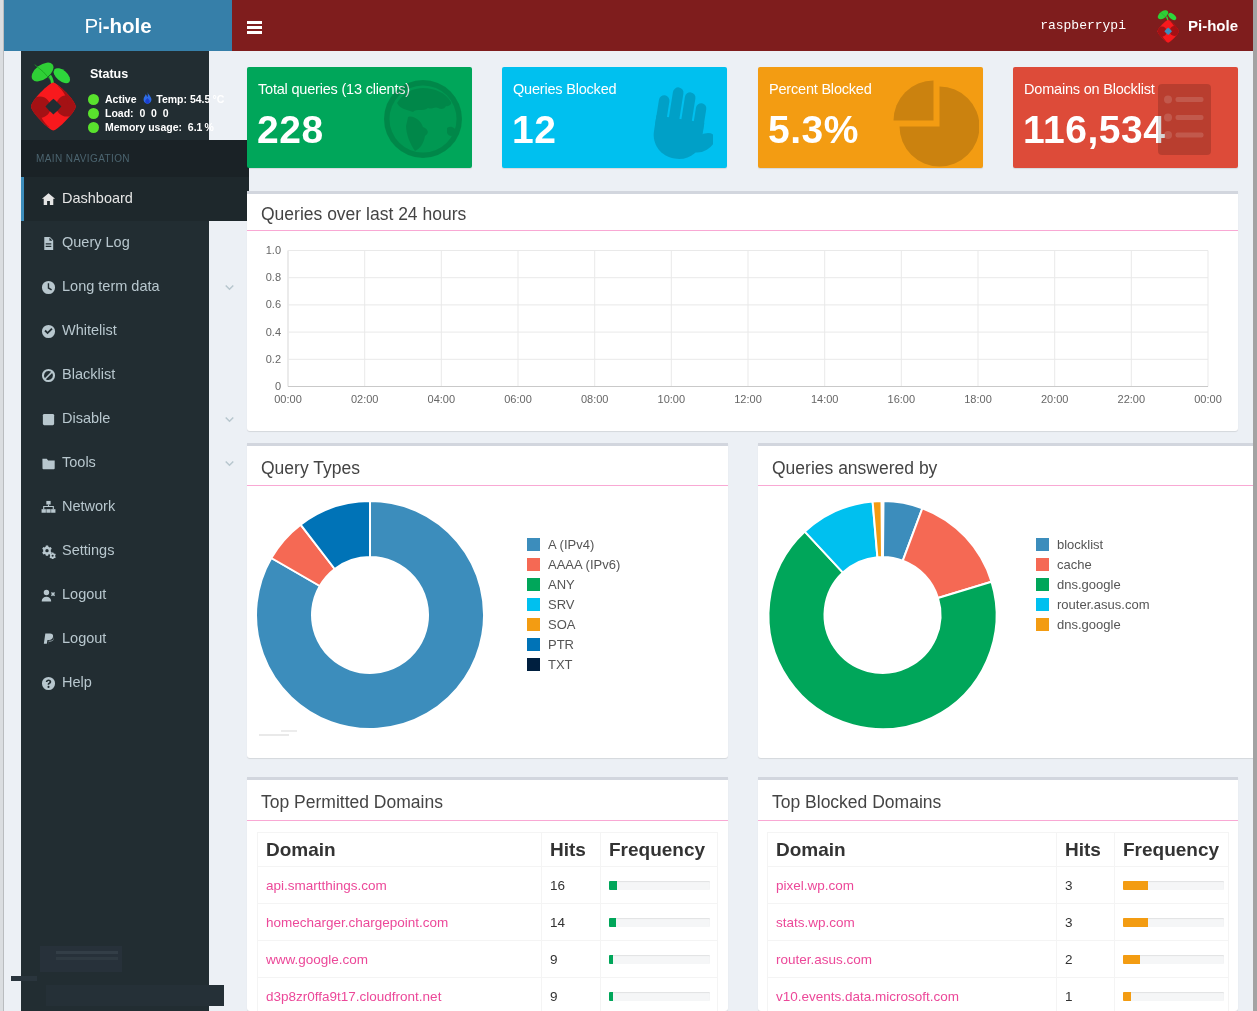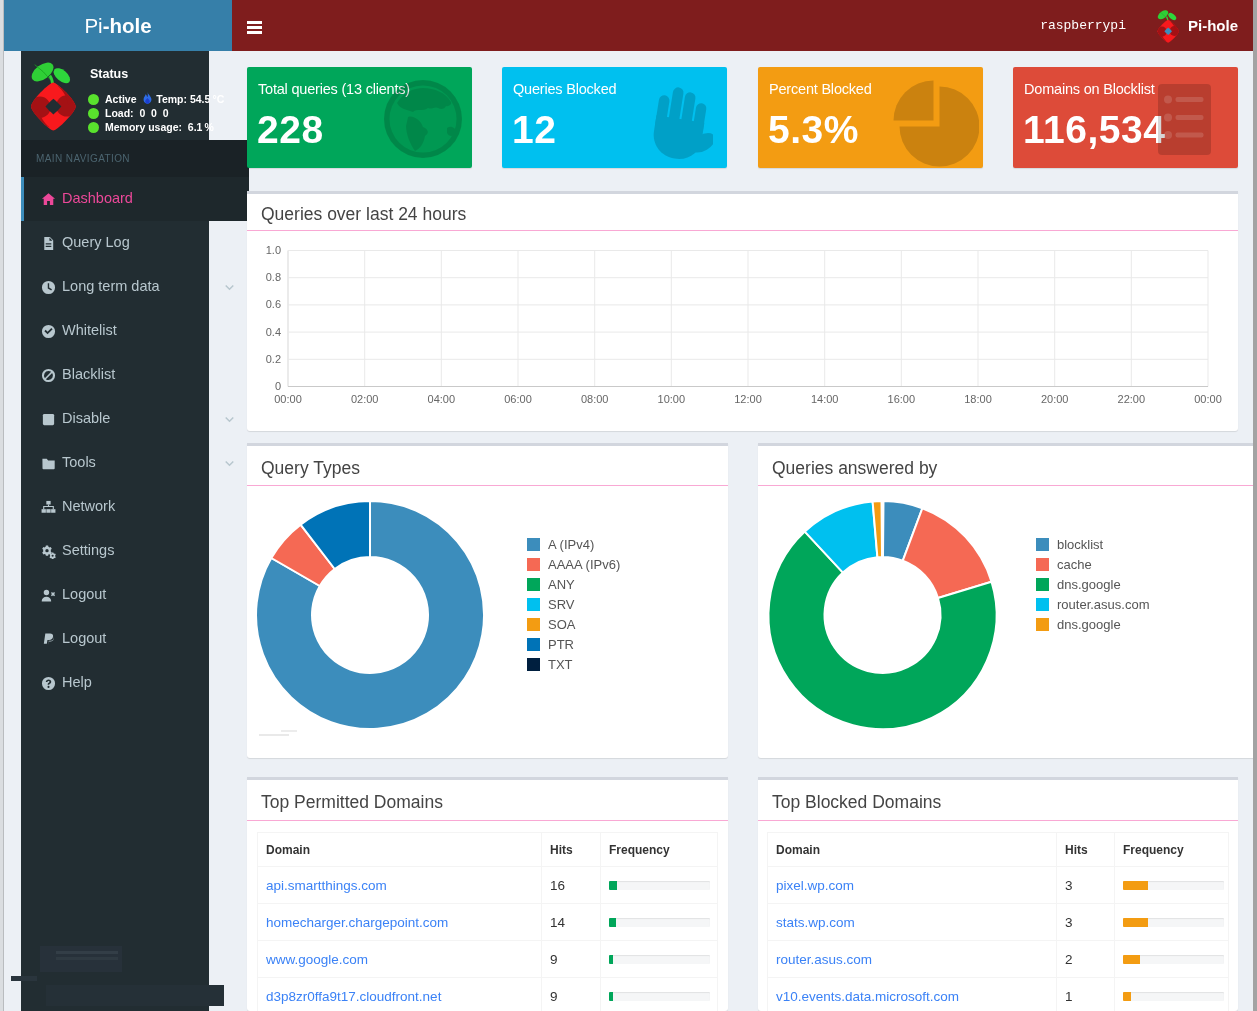--- a/index.html
+++ b/index.html
@@ -18,35 +18,35 @@
 .slogo { position:absolute; left:9px; top:9px; }
 .stitle { position:absolute; left:69px; top:16px; color:#fff; font-weight:700; font-size:12.5px; }
 .srow { position:absolute; left:67px; color:#fff; font-size:10.5px; font-weight:700; white-space:nowrap; }
 .dot { display:inline-block; width:11px; height:11px; border-radius:50%; background:#59e22d; margin-right:6px; vertical-align:-2px; }
 .mnav { position:absolute; left:0; top:89px; width:228px; height:37px; background:#1a2226; color:#4b646f; font-size:10px; line-height:37px; padding-left:15px; letter-spacing:.4px; }
 .menu { position:absolute; top:126px; left:0; width:228px; }
 .mi { position:relative; height:44px; color:#b8c7ce; font-size:14.5px; border-left:3px solid transparent; }
 .mi .ic { position:absolute; left:17px; top:15px; }
 .mi span { position:absolute; left:38px; top:13px; }
 .mi .chev { position:absolute; right:14px; top:17px; }
-.mi.active { background:#1e282c; border-left-color:#3c8dbc; color:#ec4899; }
+.mi.active { background:#1e282c; border-left-color:#3c8dbc; color:#e5e5e5; }
 .sbox { position:absolute; top:67px; width:225px; height:101px; border-radius:2px; color:#fff; box-shadow:0 1px 1px rgba(0,0,0,0.1); }
 .sbox p { position:absolute; left:11px; top:14px; font-size:14.5px; letter-spacing:-.2px; }
 .sbox h3 { position:absolute; left:10px; top:43px; font-size:39px; font-weight:700; letter-spacing:.5px; line-height:1; }
 .box { position:absolute; background:#fff; border-top:3px solid #d2d6de; box-shadow:0 1px 1px rgba(0,0,0,0.1); border-radius:0 0 3px 3px; }
 .box-title { position:absolute; left:14px; top:10px; font-size:17.5px; color:#444; }
 .box-hd { position:absolute; left:0; top:0; right:0; height:37px; border-bottom:1px solid #f9a8d4; }
 .lg-row { position:absolute; height:20px; white-space:nowrap;margin-top:36px; }
 .lg-sq { display:inline-block; width:13px; height:13px; vertical-align:-2px; }
 .lg-tx { font-size:13px; color:#555; margin-left:8px; }
 .dtable { position:absolute; top:52px; border-collapse:collapse; table-layout:fixed; font-size:13.5px; color:#333; }
 .dtable th, .dtable td { border:1px solid #f4f4f4; padding:0 0 0 8px; text-align:left; }
-.dtable th { height:34px; font-size:12px; }
+.dtable th { height:34px; font-size:19px; }
 .dtable td { height:37px; }
-.dtable a { color:#3b82f6; text-decoration:none; }
+.dtable a { color:#ec4899; text-decoration:none; }
 .pbar { width:101px; height:9px; background:#f5f6f7; border-radius:1px; box-shadow:inset 0 1px 1px rgba(0,0,0,0.08); }
 .pfill { height:9px; border-radius:1px 0 0 1px; }
 </style></head>
 <body>
 <div class="edge-l"></div>
 <div class="edge-r"></div>
 <div class="navbar">
   <div class="logo">Pi<b>-hole</b></div>
   <div class="burger">
       <div></div>

